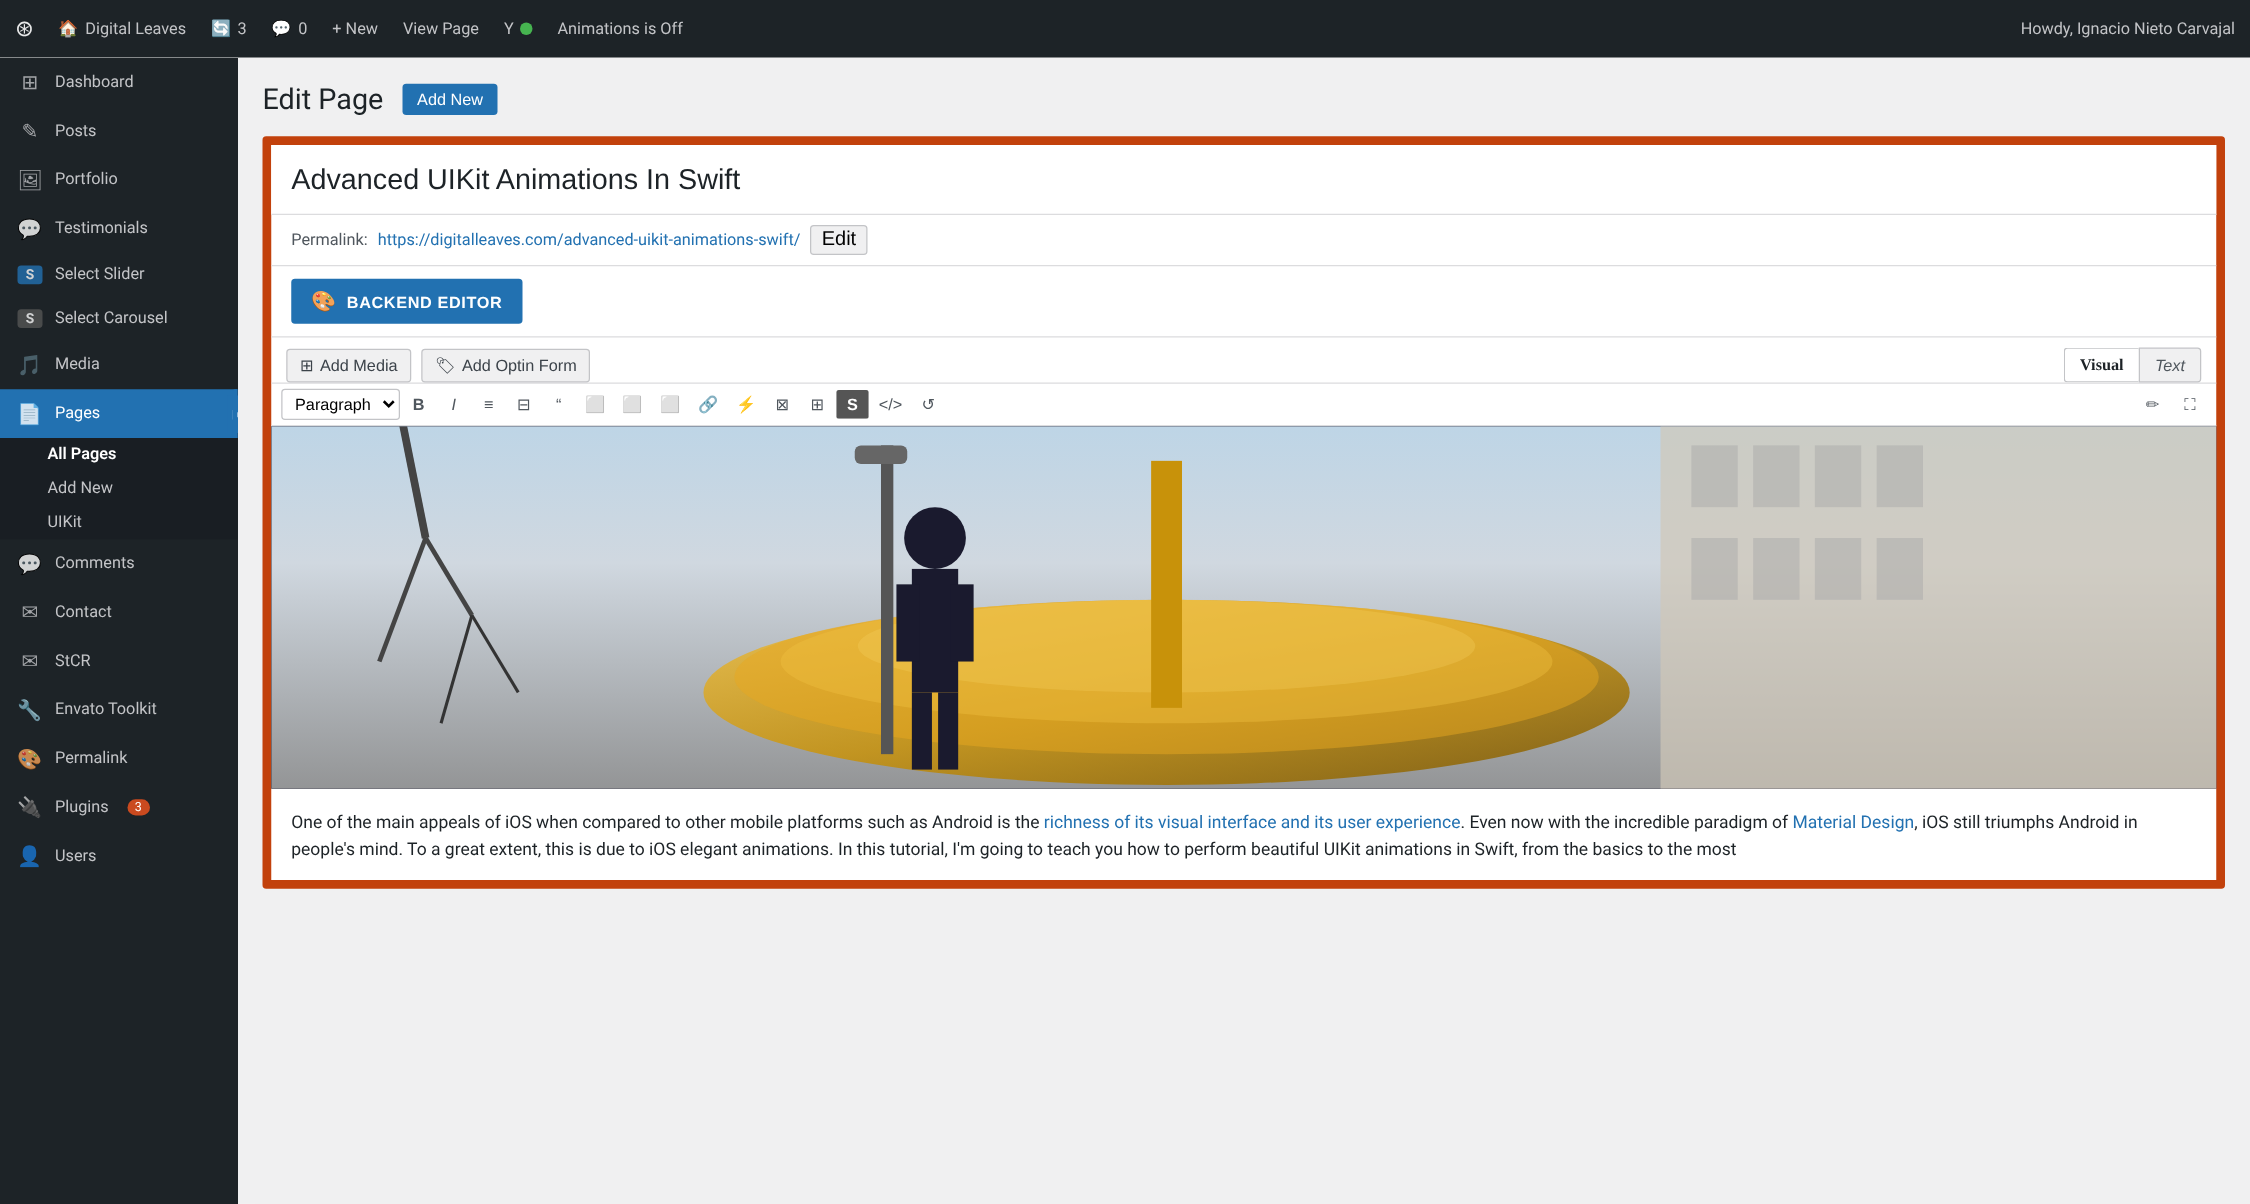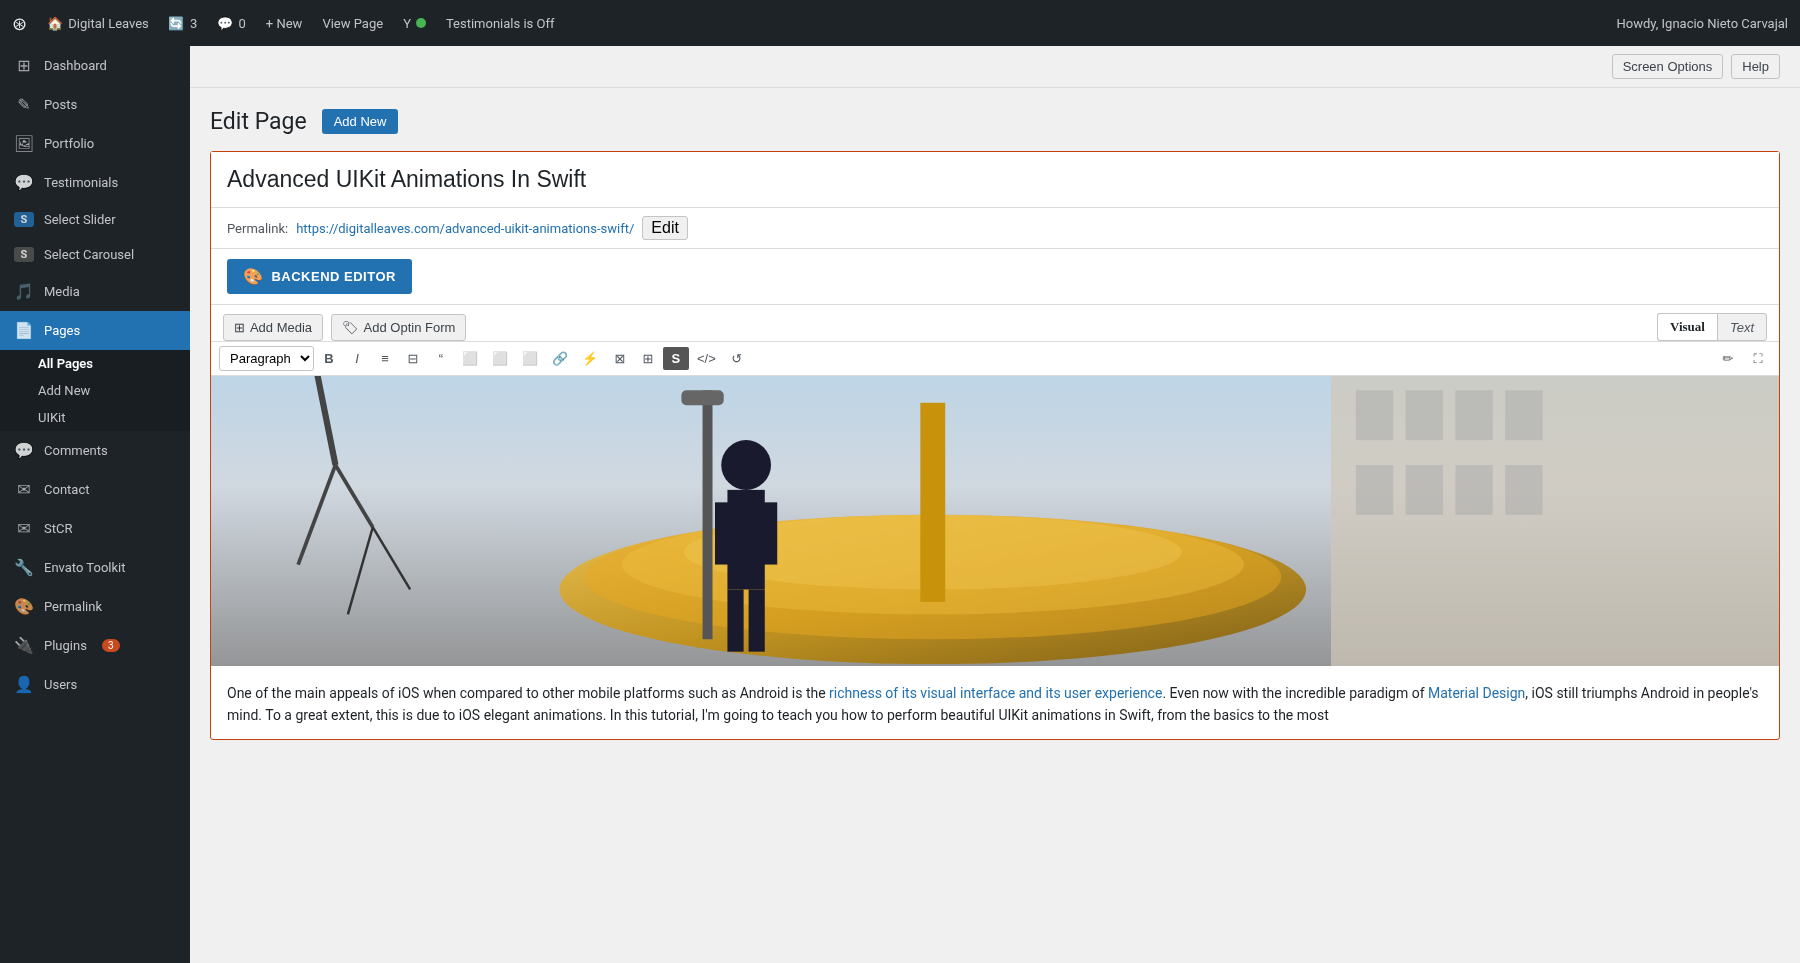--- a/index.html
+++ b/index.html
@@ -68,21 +68,21 @@
     .main-content { flex: 1; overflow-y: auto; background: #f0f0f1; padding: 20px 20px 20px 20px; }
 
     
     .page-header { display: flex; align-items: center; gap: 15px; margin-bottom: 16px; }
     .page-title-h1 { font-size: 23px; font-weight: 400; color: #1d2327; }
     .btn-add-new { background: #2271b1; color: #fff; border: none; padding: 5px 12px; border-radius: 3px; cursor: pointer; font-size: 13px; }
     .btn-screen-options { background: #f0f0f1; border: 1px solid #c3c4c7; padding: 4px 10px; border-radius: 3px; cursor: pointer; font-size: 13px; color: #3c434a; }
     .btn-help { background: #f0f0f1; border: 1px solid #c3c4c7; padding: 4px 10px; border-radius: 3px; cursor: pointer; font-size: 13px; color: #3c434a; }
 
     
-    .edit-box { background: #fff; border: 1px solid #c2410c; border-radius: 3px; }
+    .edit-box { background: #fff; border: 7px solid #c2410c; border-radius: 3px; }
     .edit-title-input {
       width: 100%;
       font-size: 23px;
       font-weight: 400;
       padding: 14px 16px;
       border: none;
       outline: none;
       border-bottom: 1px solid #dcdcde;
       color: #1d2327;
       background: #fff;
@@ -165,21 +165,21 @@
     <span>+ New</span>
   </span>
   <span class="adminbar-item">
     <span>View Page</span>
   </span>
   <span class="adminbar-item">
     <span>Y</span>
     <span class="dot"></span>
   </span>
   <span class="adminbar-item">
-    <span>Testimonials is Off</span>
+    <span>Animations is Off</span>
   </span>
   <div class="adminbar-right">
     <span class="howdy">Howdy, Ignacio Nieto Carvajal</span>
   </div>
 </div>
 
 <div class="wp-layout">
 
   <div class="sidebar">
     <div class="sidebar-item">
@@ -252,24 +252,20 @@
       <span class="sidebar-badge">3</span>
     </div>
     <div class="sidebar-item">
       <span class="icon">👤</span>
       <span>Users</span>
     </div>
   </div>
 
   <div class="wp-main-area">
 
-    <div class="top-action-bar">
-      <button class="btn-screen-options">Screen Options</button>
-      <button class="btn-help">Help</button>
-    </div>
 
     <div class="main-content">
 
       <div class="page-header">
         <h1 class="page-title-h1">Edit Page</h1>
         <button class="btn-add-new">Add New</button>
       </div>
 
       <div class="edit-box">
 

